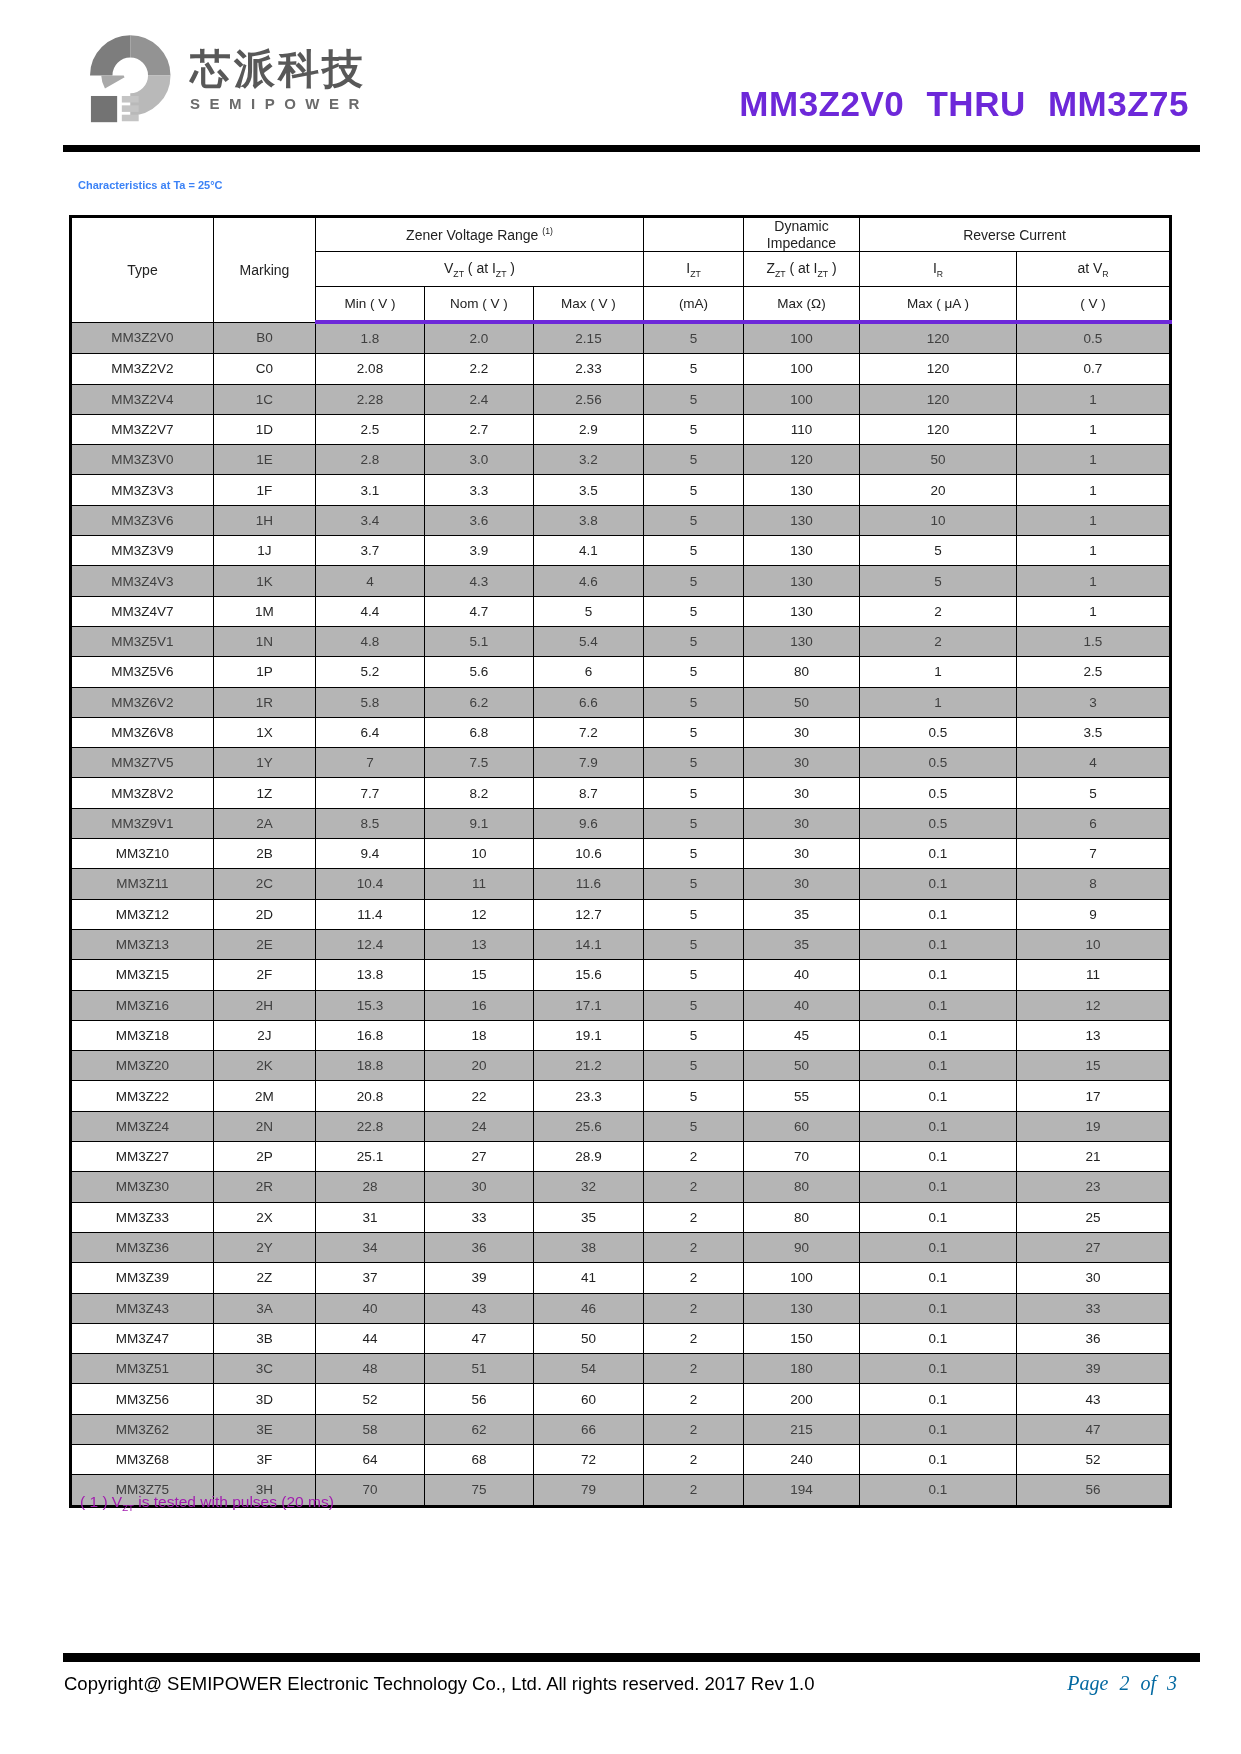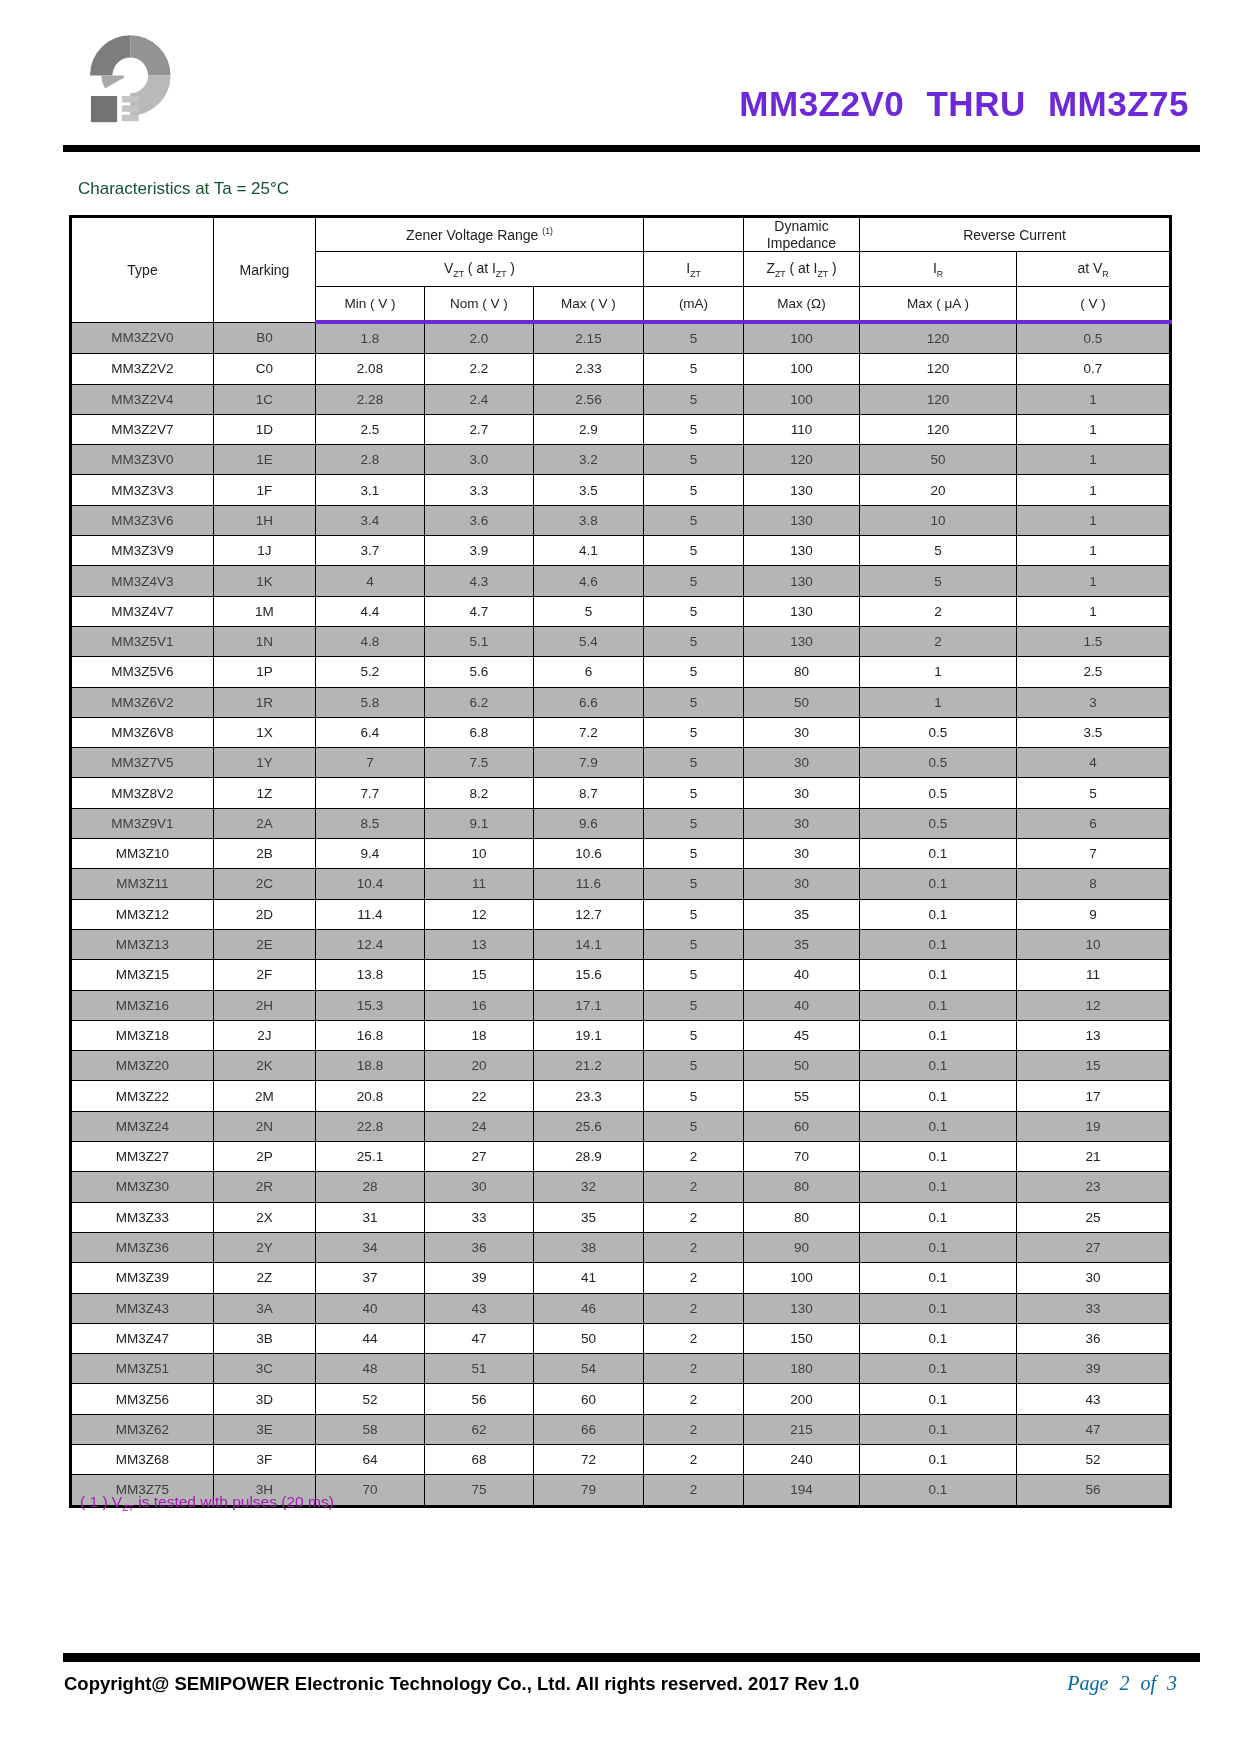--- a/index.html
+++ b/index.html
@@ -17,21 +17,21 @@
   .logo-en { margin-top:4px; font-size:15px; font-weight:bold; color:#6b6b6b; letter-spacing:9.5px; }
 
   .doc-title {
     position:absolute; top:84px; right:52px;
     font-size:35px; font-weight:bold; color:#6d28d9;
     letter-spacing:0.5px; word-spacing:12px; white-space:nowrap;
   }
   .header-rule { position:absolute; left:63px; top:145px; width:1137px; height:7px; background:#000; }
 
   
-  .section-heading { position:absolute; left:78px; top:179px; font-size:17px; font-weight:normal; color:#14532d; }
+  .section-heading { position:absolute; left:78px; top:179px; font-size:11px; font-weight:bold; color:#3b82f6; }
 
   
   .char-table {
     position:absolute; left:69px; top:215px; width:1100px;
     border-collapse:collapse; table-layout:fixed;
     text-align:center; font-size:13.5px; color:#222;
     border:3px solid #000;
   }
   .char-table th, .char-table td { border:1px solid #000; font-weight:normal; padding:0 2px; overflow:hidden; }
   .row-group th { height:33px; font-size:14px; }
@@ -42,21 +42,21 @@
   .char-table tr.shade td { background:#b5b5b5; color:#3f3f3f; }
   .char-table sub, .char-table sup, .footnote sub { font-size:0.62em; }
   .char-table sup { vertical-align:super; }
   .char-table sub, .footnote sub { vertical-align:sub; }
 
   
   .footnote { position:absolute; left:80px; top:1493px; font-size:15.5px; color:#a21caf; }
 
   
   .footer-rule { position:absolute; left:63px; top:1653px; width:1137px; height:9px; background:#000; }
-  .footer-copy { position:absolute; left:64px; top:1673px; font-size:18.5px; color:#000; white-space:nowrap;font-weight:bold; }
+  .footer-copy { position:absolute; left:64px; top:1673px; font-size:18.5px; color:#000; white-space:nowrap; }
   .footer-page {
     position:absolute; right:64px; top:1672px;
     font-family:"Liberation Serif", serif; font-style:italic;
     font-size:20px; color:#0369a1; word-spacing:6px;
   }
 </style>
 </head>
 <body>
 
 <div class="page">
@@ -68,20 +68,24 @@
       <path d="M 43 13 A 31 31 0 0 1 74 44" fill="none" stroke="#939393" stroke-width="24"></path>
       <path d="M 74 44 A 31 31 0 0 1 43 75" fill="none" stroke="#b9b9b9" stroke-width="24"></path>
       <path d="M 12 44 A 31 31 0 0 0 16 58 L 37 46 A 8 8 0 0 1 36 44 Z" fill="#a9a9a9"></path>
 
       <rect x="1" y="66" width="28" height="28" fill="#737373"></rect>
 
       <rect x="34" y="66" width="18" height="7" fill="#c4c4c4"></rect>
       <rect x="34" y="76" width="18" height="7" fill="#c4c4c4"></rect>
       <rect x="34" y="86" width="18" height="7" fill="#c4c4c4"></rect>
     </svg>
+    <div class="logo-text">
+      <div class="logo-cn">芯派科技</div>
+      <div class="logo-en">SEMIPOWER</div>
+    </div>
   </div>
 
   <div class="doc-title">MM3Z2V0 THRU MM3Z75</div>
   <div class="header-rule"></div>
 
   <div class="section-heading">Characteristics at Ta = 25°C</div>
 
   <table class="char-table">
     <colgroup>
       <col style="width:143px">

